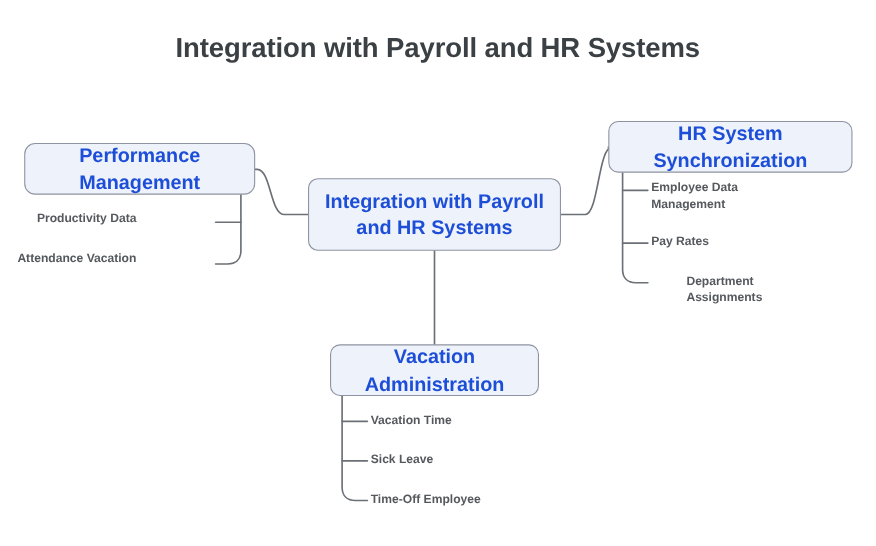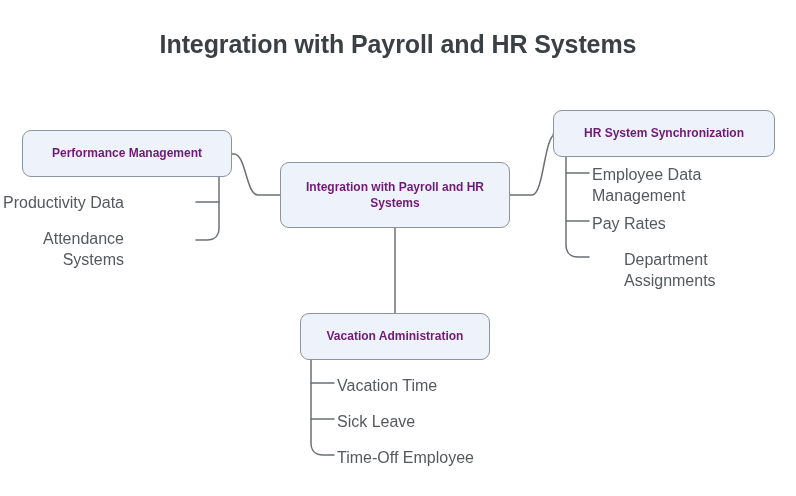--- a/index.html
+++ b/index.html
@@ -44,42 +44,42 @@
     letter-spacing: -0.1px;
   }
 
   
   .node {
     position: absolute;
     box-sizing: border-box;
     background: #eef2fb;
     border: 1.3px solid #8d93a1;
     border-radius: 9px;
-    color: #701a75;
-    font-size: 12px;
+    color: #1d4ed8;
+    font-size: 18px;
     font-weight: bold;
     display: flex;
     align-items: center;
     justify-content: center;
     text-align: center;
     line-height: 1.35;
     padding: 0 10px;
   }
 
   #node-center   { left: 280px; top: 162px; width: 230px; height: 66px; }
-  #node-perf     { left: 22px;  top: 130px; width: 210px; height: 47px; }
+  #node-perf     { left: 22px;  top: 130px; width: 210px; height: 47px; border-radius: 10px; }
   #node-hr       { left: 553px; top: 110px; width: 222px; height: 47px; }
   #node-benefits { left: 300px; top: 313px; width: 190px; height: 47px; }
 
   
   .leaf {
     position: absolute;
     color: #55595e;
-    font-size: 16px;
-    font-weight: normal;
+    font-size: 11px;
+    font-weight: bold;
     line-height: 1.33;
     white-space: pre-line;
   }
   .leaf.right { text-align: left; }
   .leaf.left  { text-align: right; }
 
   
   #leaf-l0 { right: 600px; top: 192px; }
   #leaf-l1 { right: 600px; top: 228px; }
 
@@ -126,21 +126,21 @@
 HR Systems</div>
 
   <div class="node" id="node-perf">Performance Management</div>
 
   <div class="node" id="node-hr">HR System Synchronization</div>
 
   <div class="node" id="node-benefits">Vacation Administration</div>
 
   <div class="leaf left" id="leaf-l0">Productivity Data</div>
 
-  <div class="leaf left" id="leaf-l1">Attendance Systems</div>
+  <div class="leaf left" id="leaf-l1">Attendance Vacation</div>
 
   <div class="leaf right" id="leaf-r0">Employee Data
 Management</div>
 
   <div class="leaf right" id="leaf-r1">Pay Rates</div>
 
   <div class="leaf right" id="leaf-r2">Department Assignments</div>
 
   <div class="leaf right" id="leaf-b0">Vacation Time</div>
 

